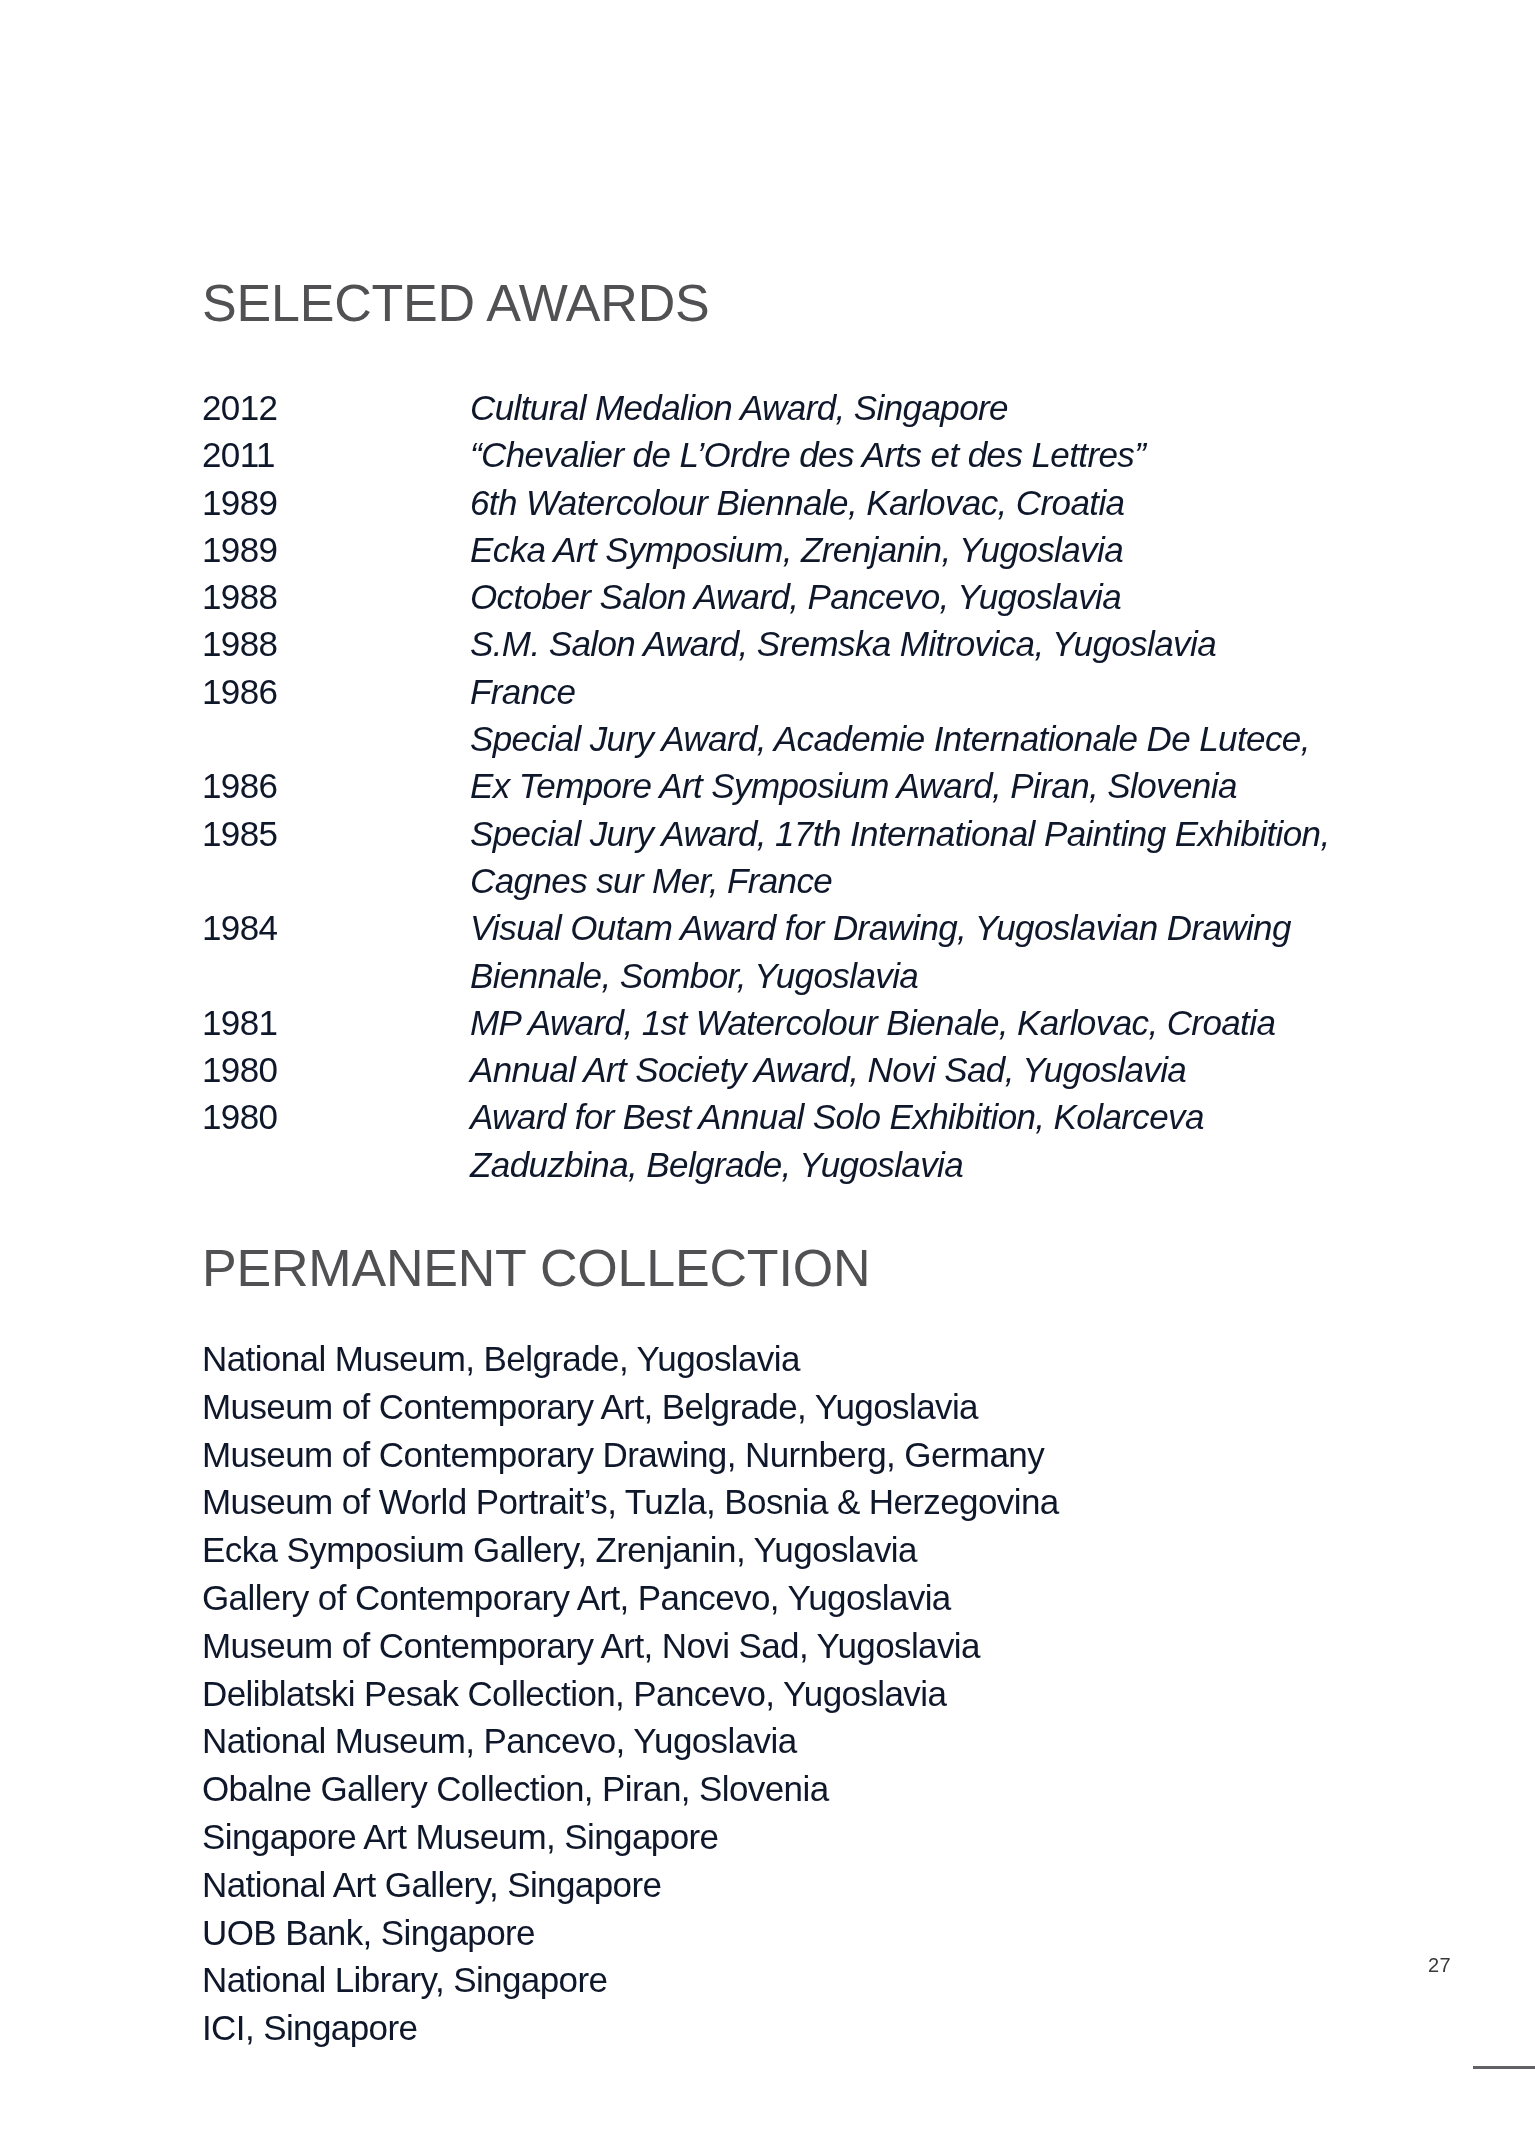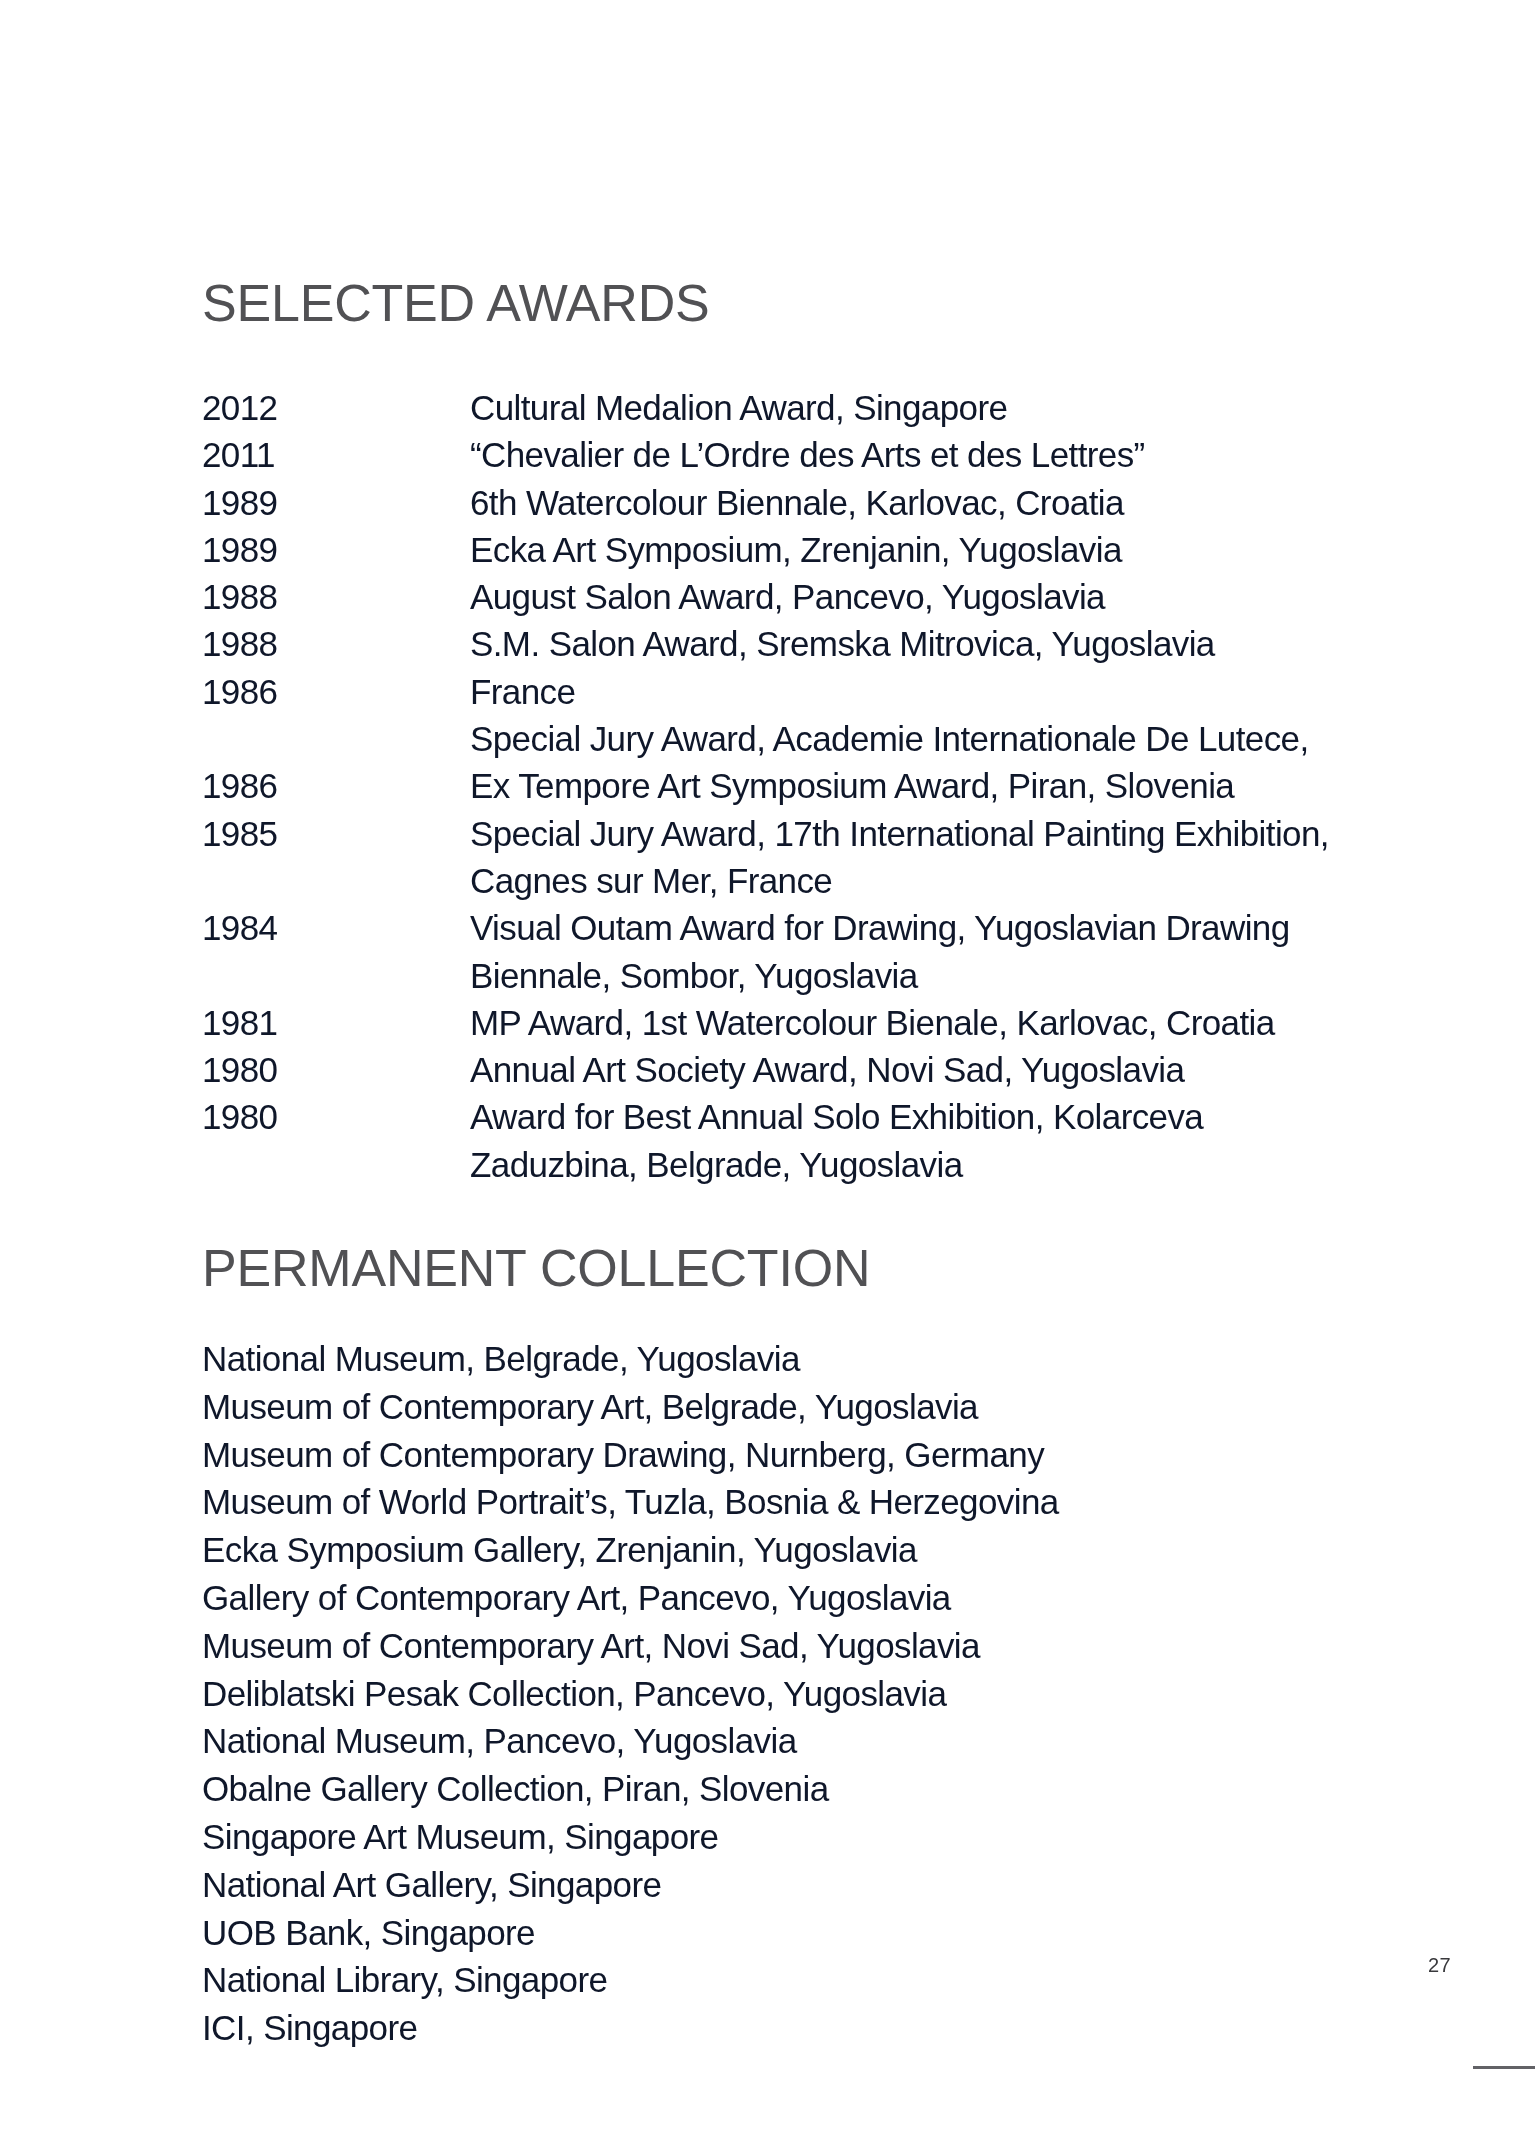--- a/index.html
+++ b/index.html
@@ -26,21 +26,21 @@
     position: absolute;
     left: 202px;
     color: #0f172a;
     font-size: 35px;
     letter-spacing: -0.6px;
   }
   #awards-list { top: 384px; line-height: 47.3px; width: 1333px; }
   #collection-list { top: 1335px; line-height: 47.8px; width: 1333px; }
   .award-row { display: flex; }
   .award-year { width: 268px; flex: none; white-space: nowrap; }
-  .award-desc { flex: 1; }
+  .award-desc { flex: 1; font-style: italic; }
   .line { white-space: nowrap; }
   .collection-item { white-space: nowrap; }
   .page-number {
     position: absolute;
     left: 1428px;
     top: 1952px;
     font-size: 20px;
     line-height: 27px;
     letter-spacing: 0.5px;
     color: #39393c;
@@ -82,21 +82,21 @@
     </div>
     <div class="award-row">
       <div class="award-year">1989</div>
       <div class="award-desc">
         <div class="line">Ecka Art Symposium, Zrenjanin, Yugoslavia</div>
       </div>
     </div>
     <div class="award-row">
       <div class="award-year">1988</div>
       <div class="award-desc">
-        <div class="line">August Salon Award, Pancevo, Yugoslavia</div>
+        <div class="line">October Salon Award, Pancevo, Yugoslavia</div>
       </div>
     </div>
     <div class="award-row">
       <div class="award-year">1988</div>
       <div class="award-desc">
         <div class="line">S.M. Salon Award, Sremska Mitrovica, Yugoslavia</div>
       </div>
     </div>
     <div class="award-row">
       <div class="award-year">1986</div>

